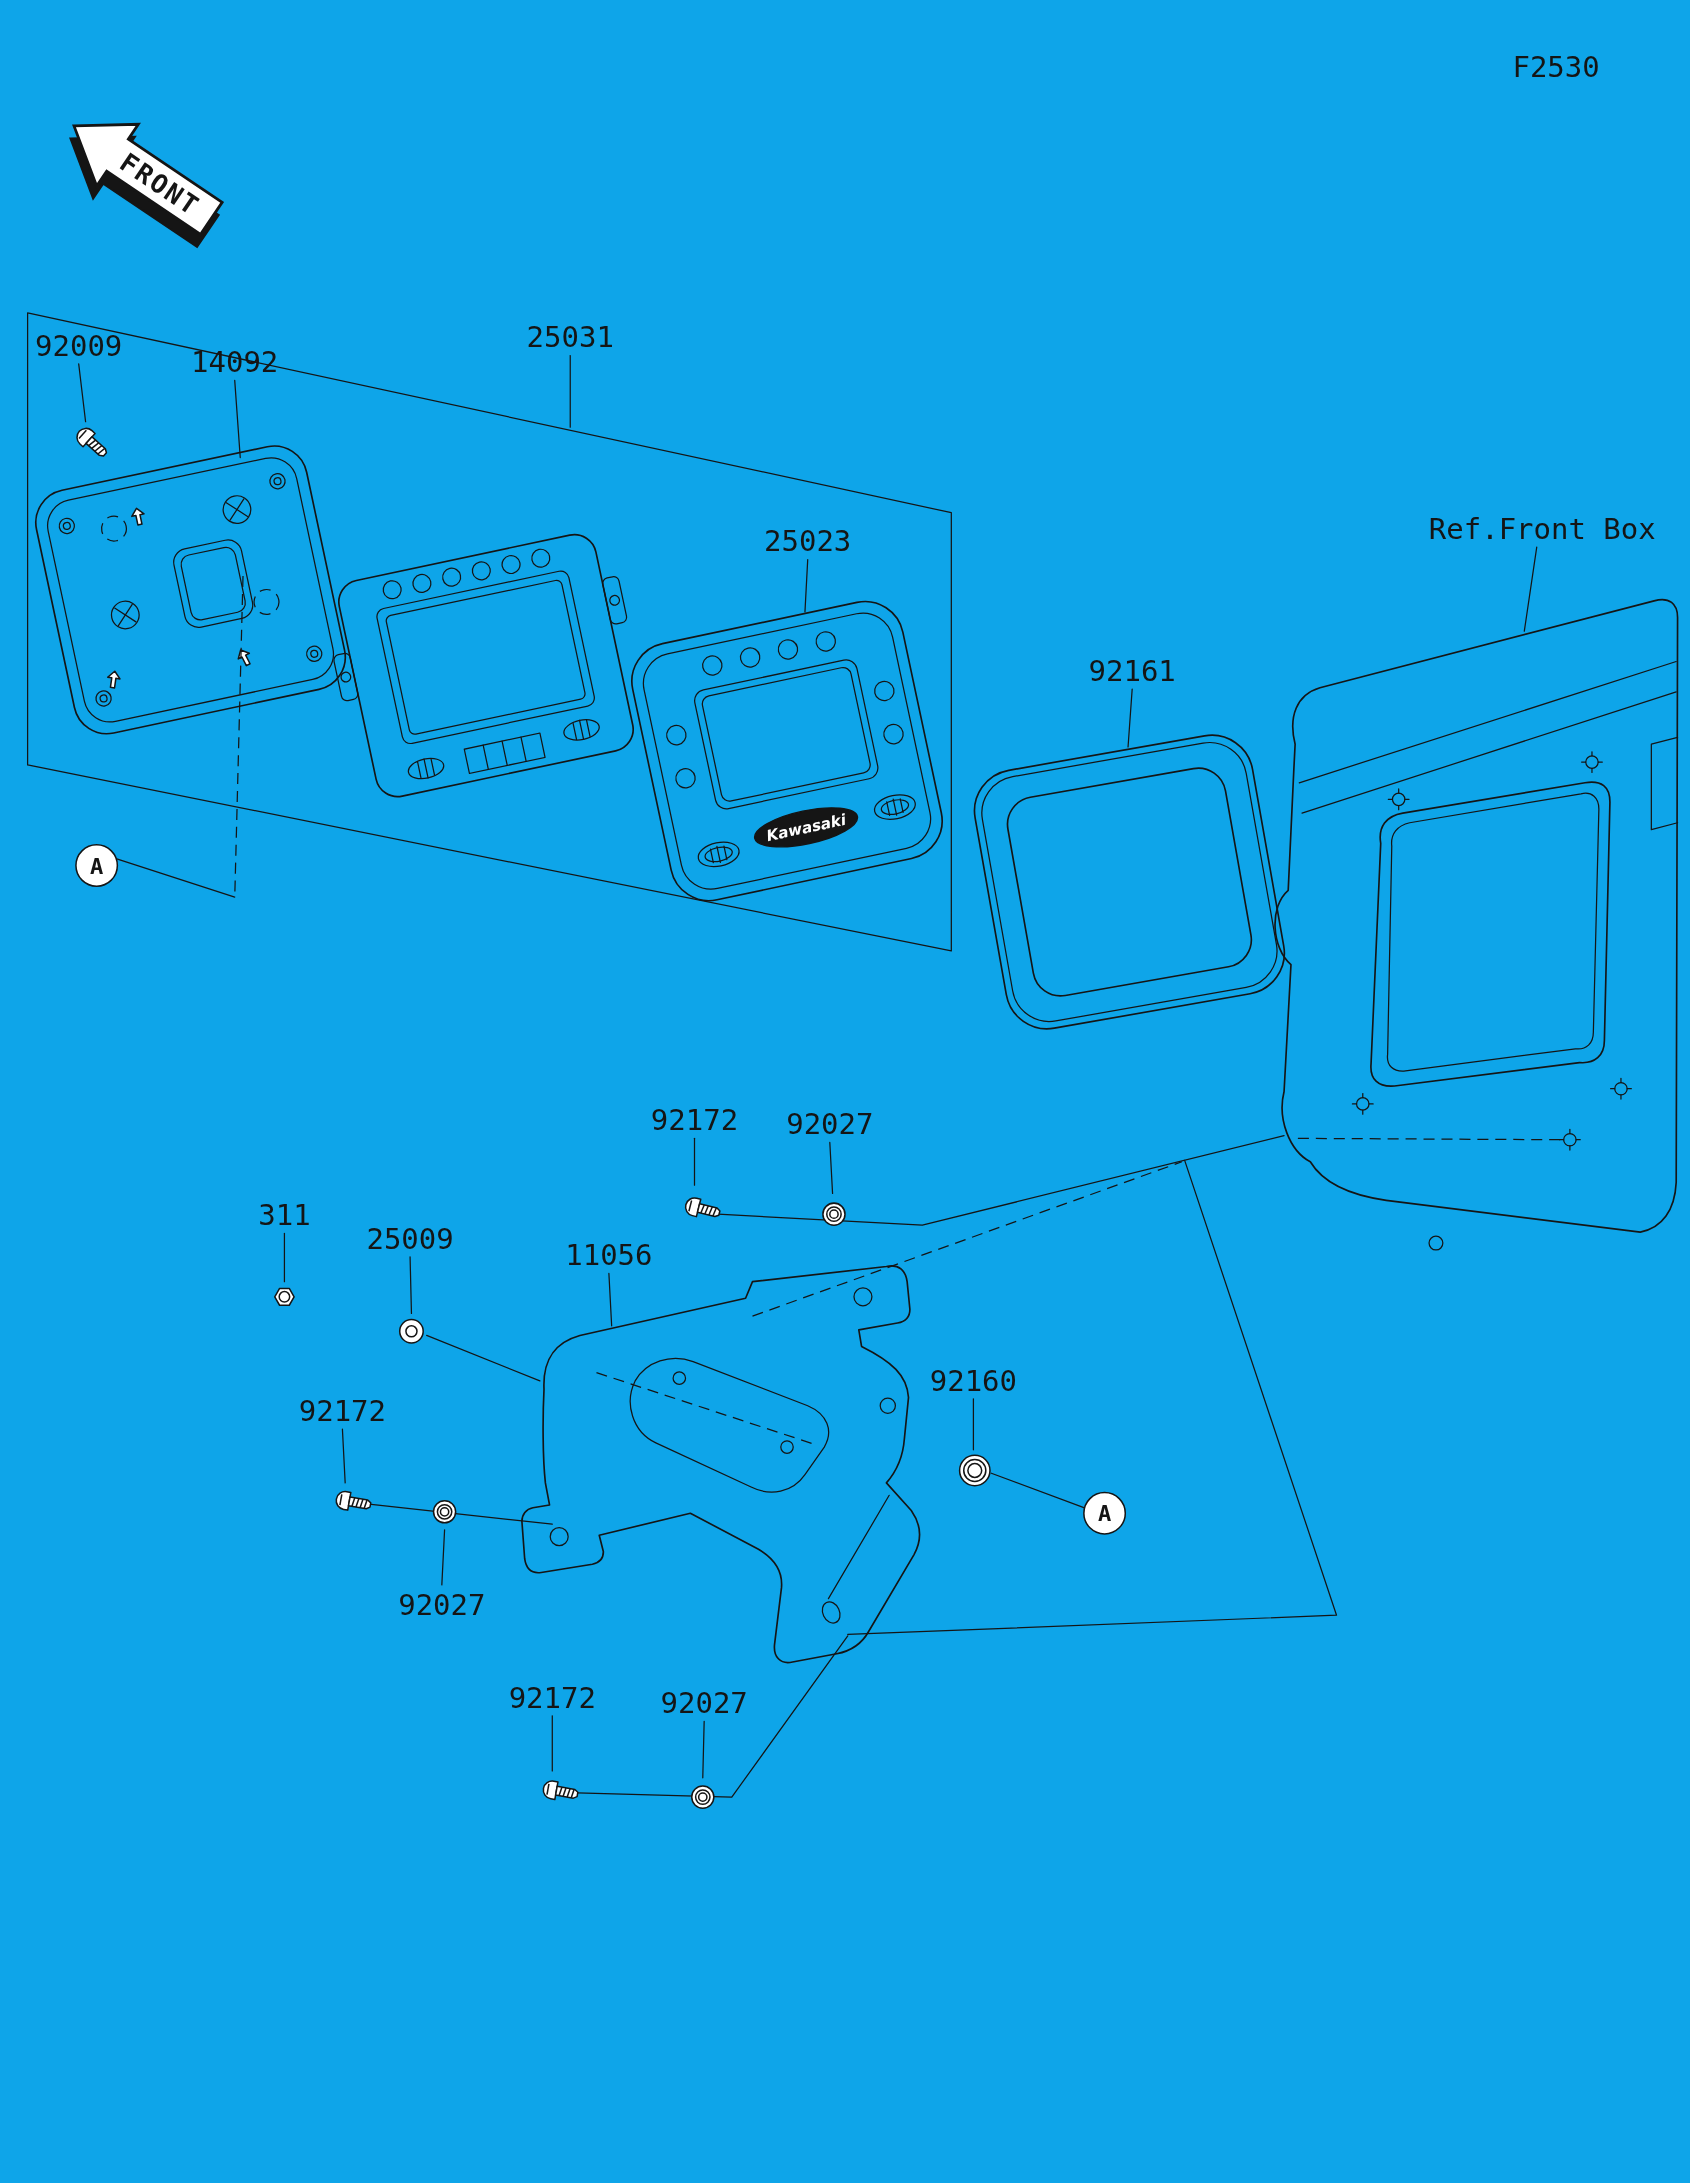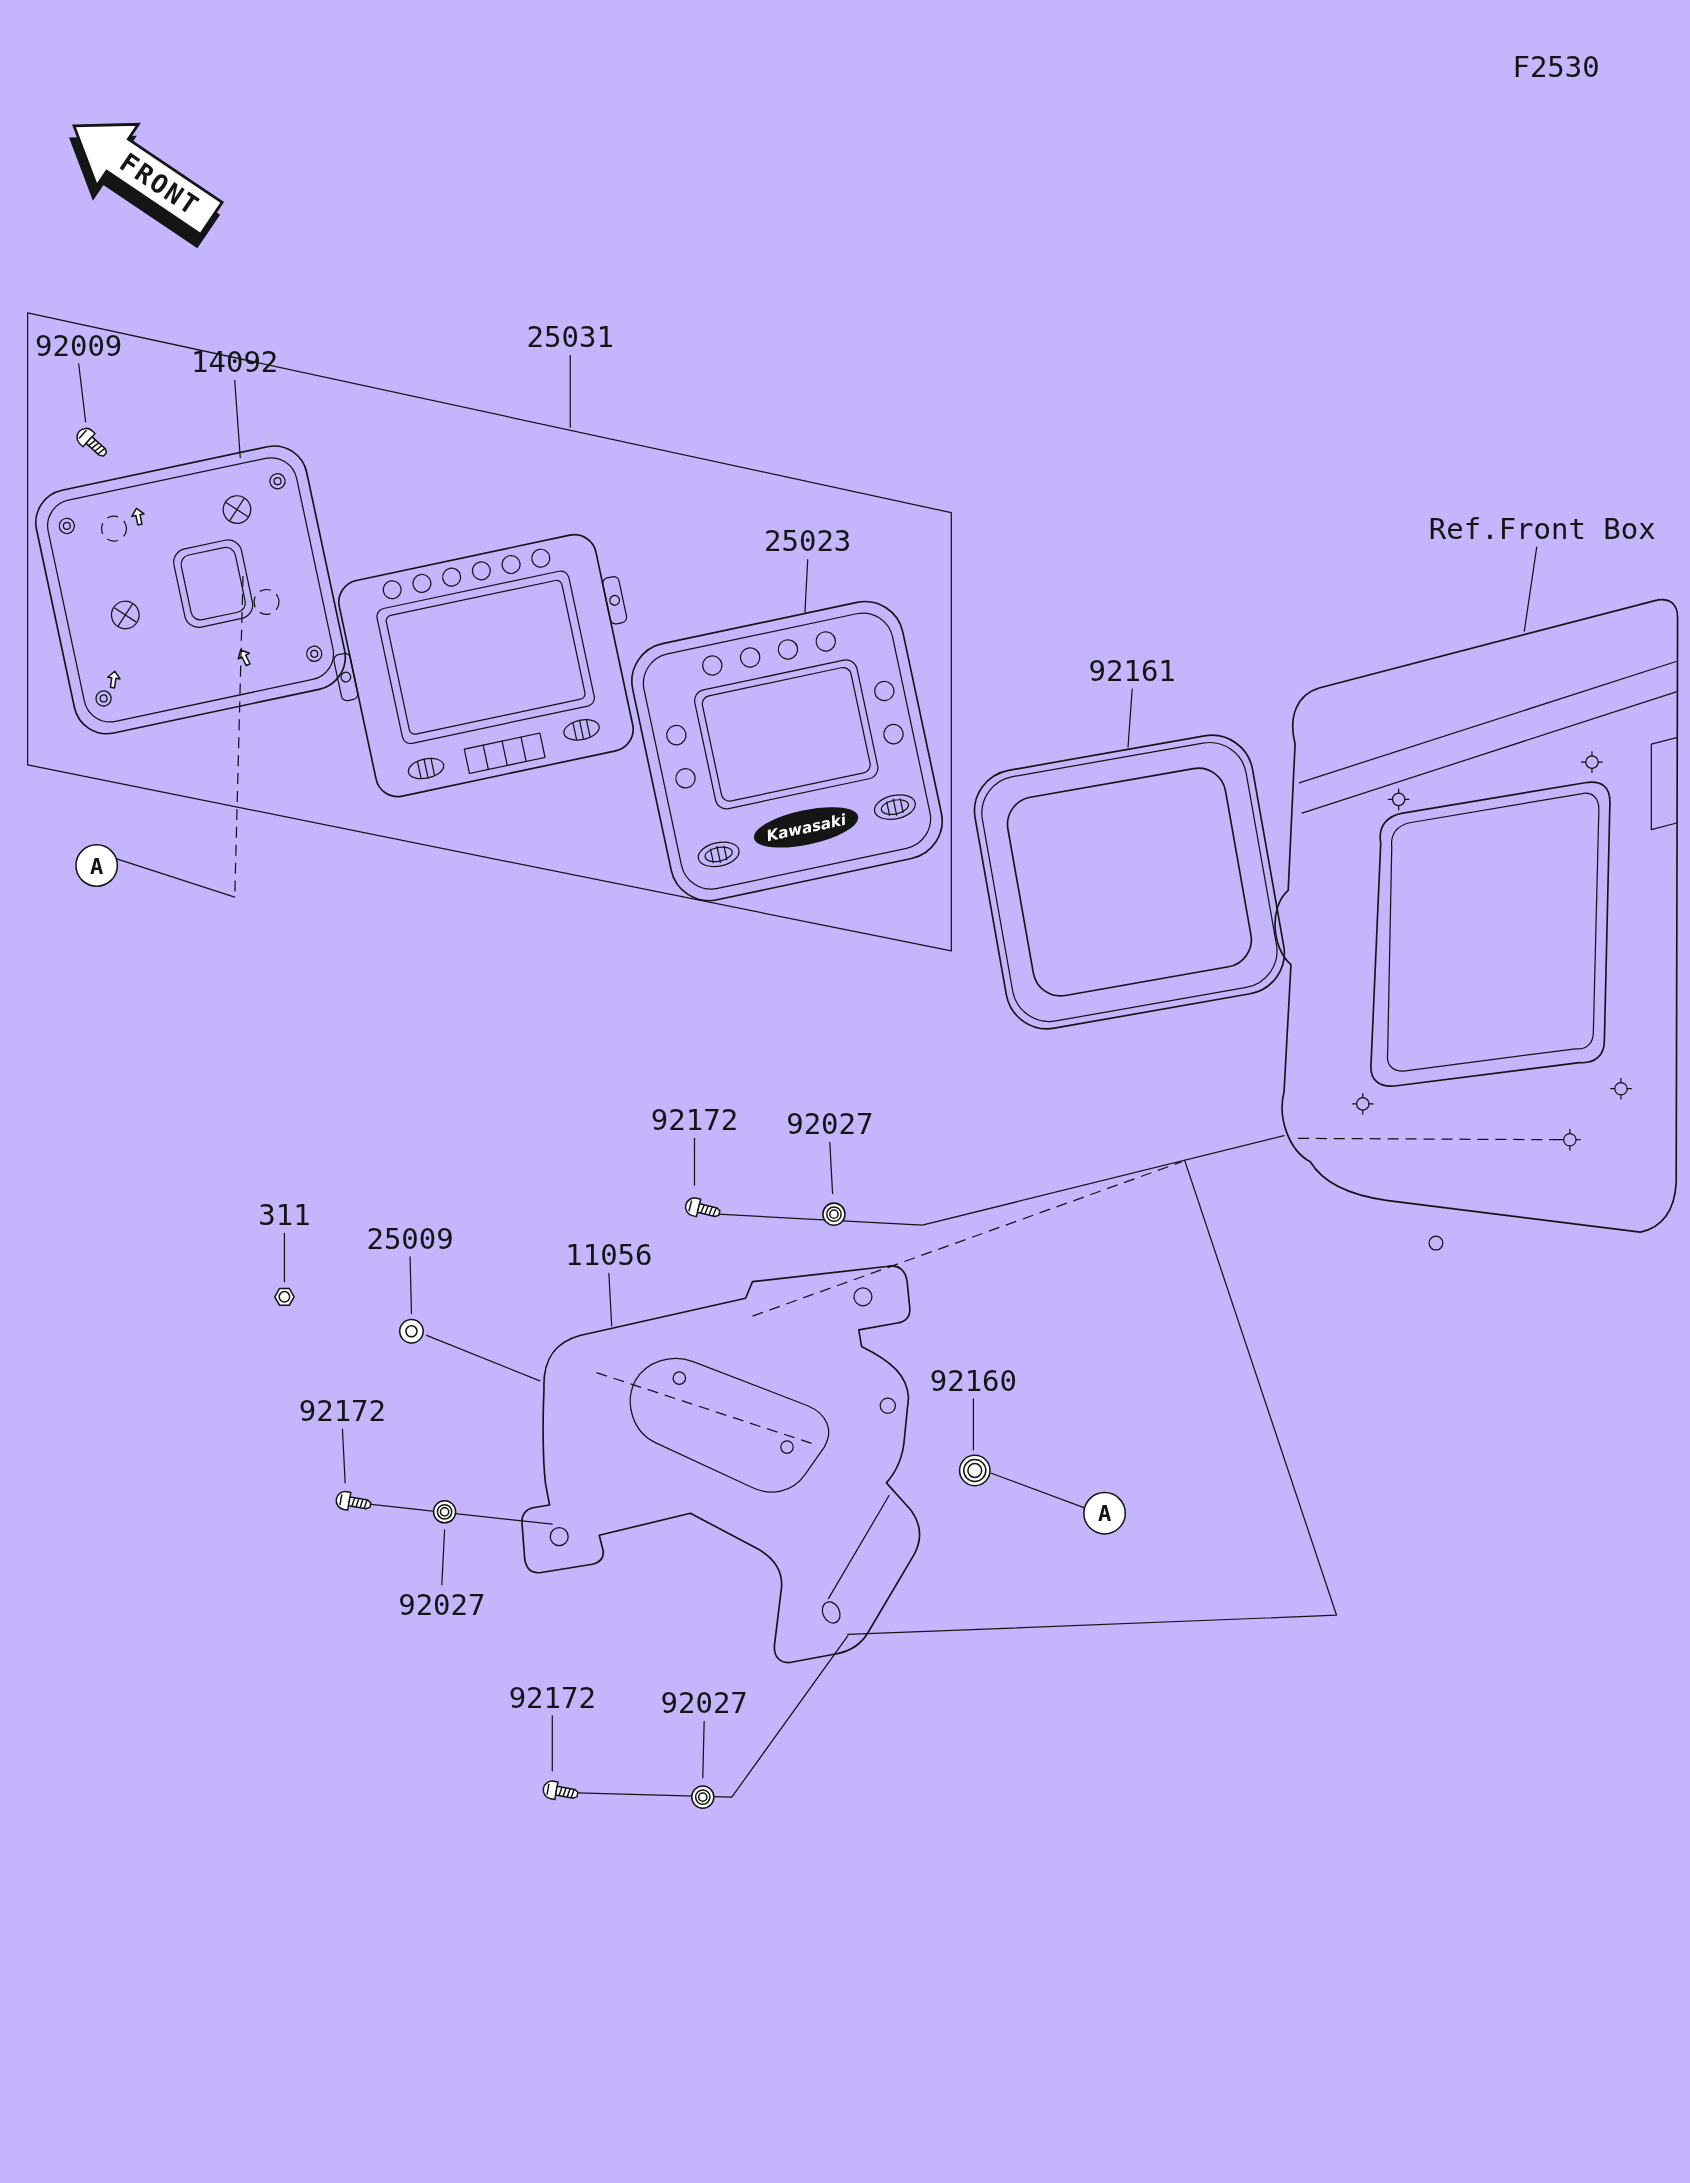--- a/index.html
+++ b/index.html
@@ -1,16 +1,16 @@
 <!DOCTYPE html>
 <html style="font-size:8.5px"><head>
 <meta charset="utf-8">
 <style>
   html,body{margin:0;padding:0;background:#ffffff;}
-  .page{width:1690px;height:2183px;background:#c4b5fd;}
+  .page{width:1690px;height:2183px;background:#0ea5e9;}
   svg{display:block;}
   .ln{fill:none;stroke:#151515;stroke-width:1.2;stroke-linejoin:round;stroke-linecap:round;}
   .thin{stroke-width:0.9;}
   .dash{fill:none;stroke:#151515;stroke-width:0.9;stroke-dasharray:8 5;stroke-linecap:butt;}
   .sym{fill:#ffffff;stroke:#151515;stroke-width:1.1;stroke-linejoin:round;}
   .lbl{font-family:"DejaVu Sans Mono","Liberation Mono",monospace;font-size:21px;fill:#151515;text-anchor:middle;}
   .amark{font-family:"DejaVu Sans Mono","Liberation Mono",monospace;font-size:16px;font-weight:bold;fill:#151515;text-anchor:middle;}
   .badge-text{font-family:"DejaVu Sans",sans-serif;font-size:11px;font-style:italic;font-weight:bold;fill:#ffffff;text-anchor:middle;}
   .front-text{font-family:"DejaVu Sans Mono","Liberation Mono",monospace;font-size:19px;font-weight:bold;fill:#151515;letter-spacing:1.5px;}
 </style>

